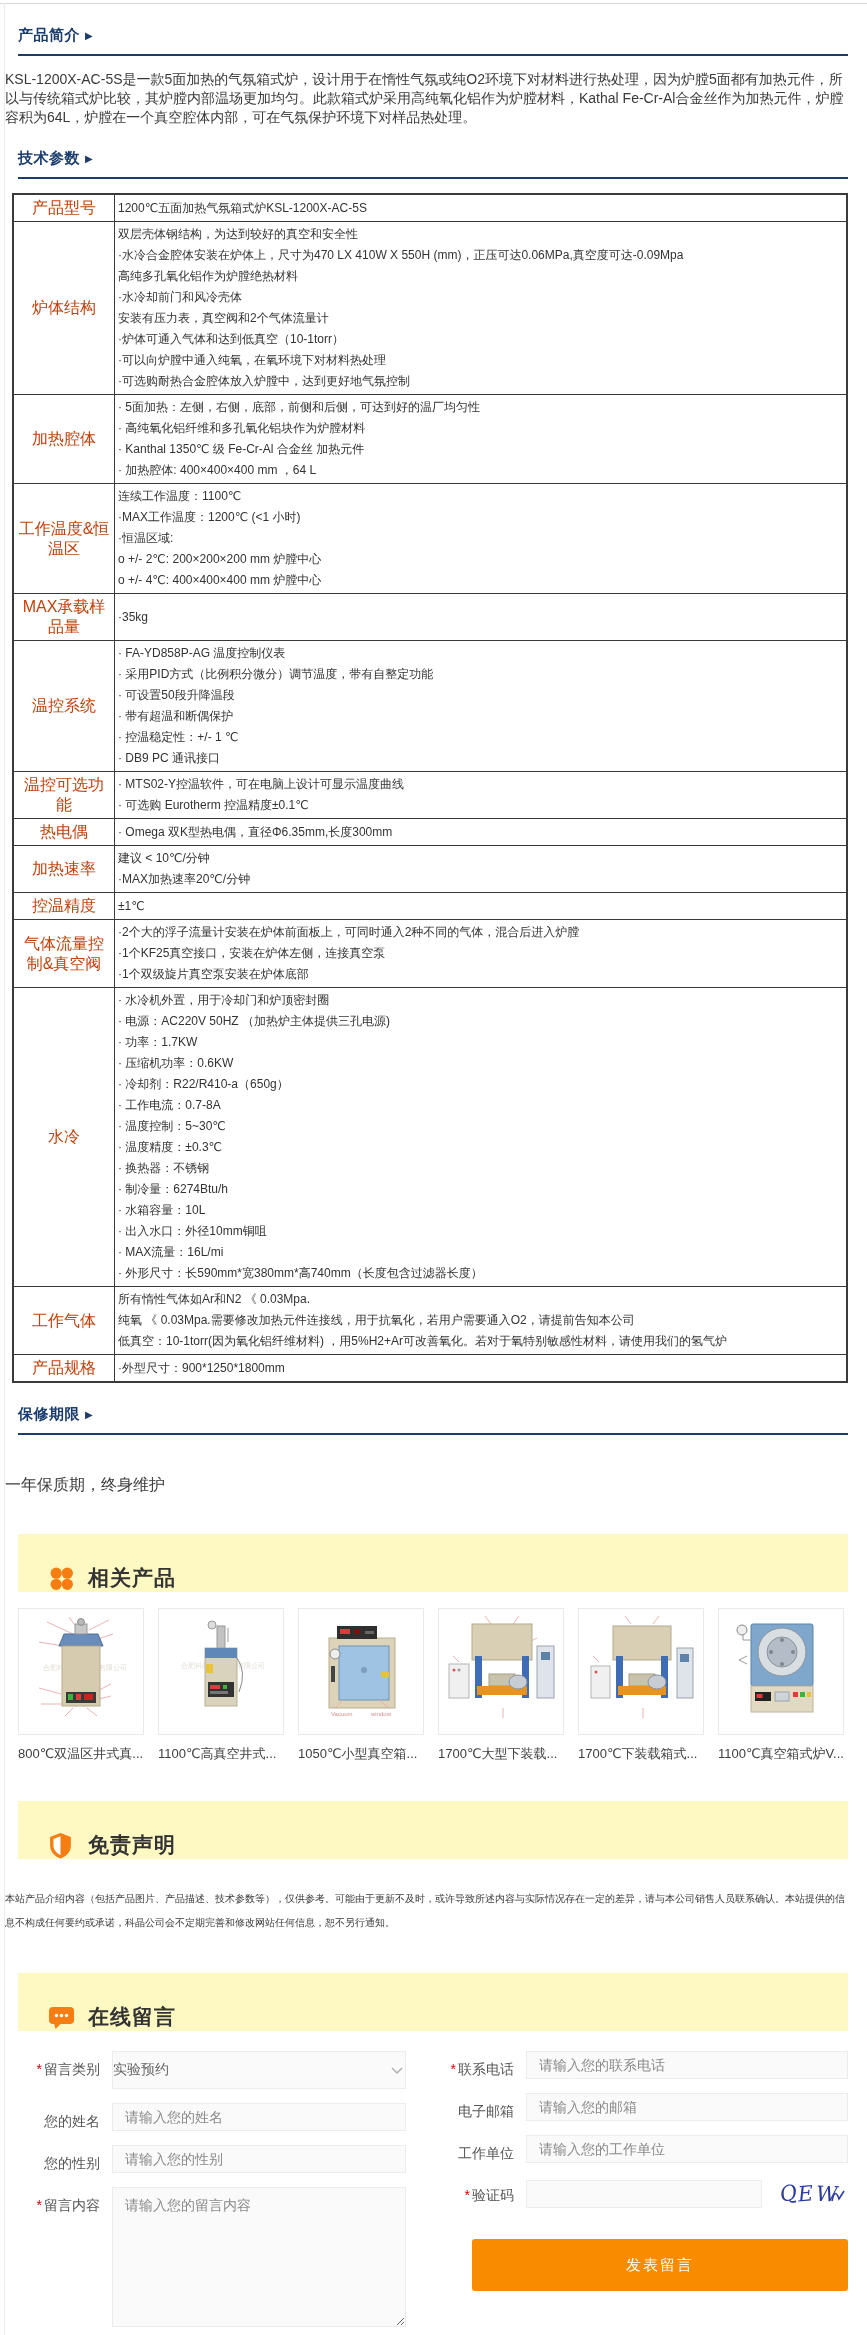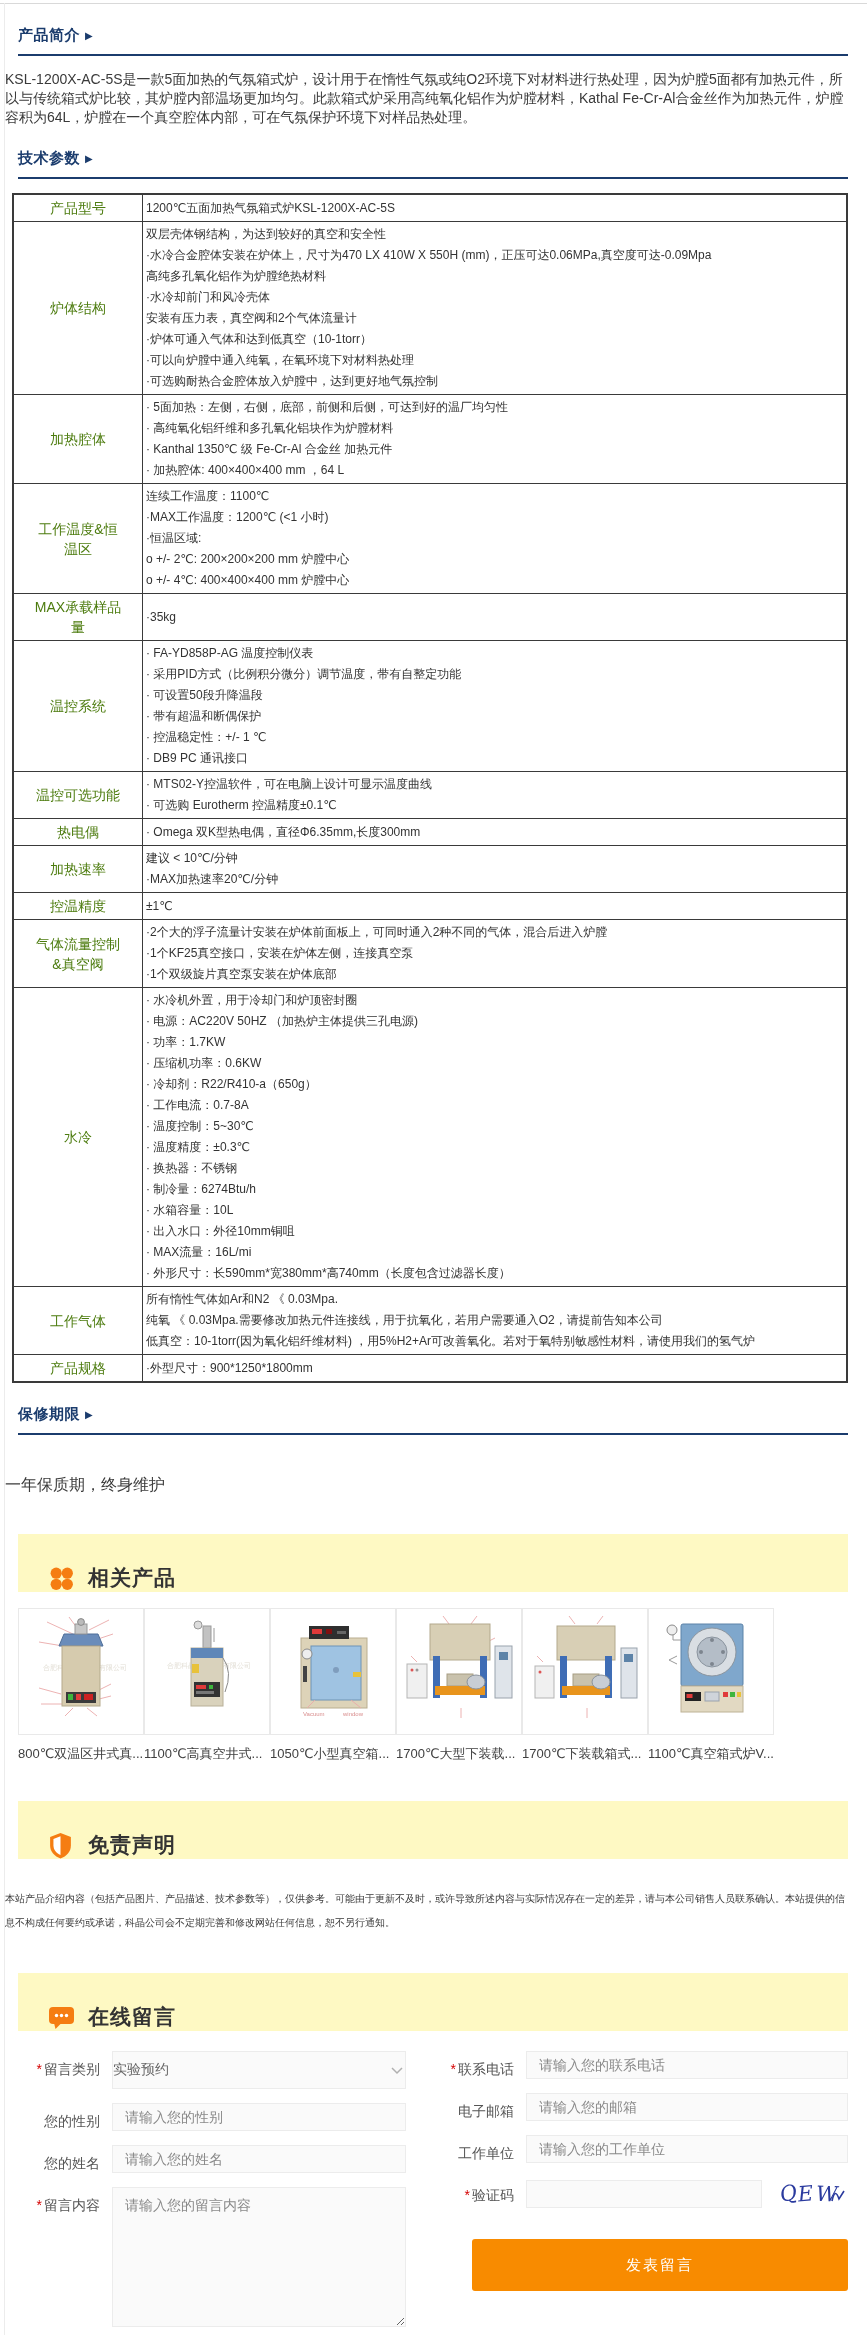--- a/index.html
+++ b/index.html
@@ -14,33 +14,33 @@
   
   .sec-h{margin:22px 0 0 0;font-size:15px;font-weight:bold;color:#1b3c6d;letter-spacing:.5px;}
   .sec-h .tri{font-size:10px;margin-left:5px;vertical-align:1px;}
   .sec-rule{border-bottom:2px solid #1b3c6d;margin-top:9px;}
 
   .intro-p{margin:14px 0 0 -13px;font-size:14px;line-height:19px;color:#3a3a3a;}
 
   
   table.specs{border-collapse:collapse;margin:14px 0 0 -6px;width:836px;border:2px solid #3a3a3a;table-layout:fixed;}
   table.specs th,table.specs td{border:1px solid #3a3a3a;vertical-align:middle;}
-  table.specs th{width:92px;font-weight:normal;font-size:14px;text-align:center;padding:3px 18px;line-height:20px;color:#4d7c0f;}
+  table.specs th{width:92px;font-weight:normal;font-size:16px;text-align:center;padding:3px 4px;line-height:20px;color:#c2410c;}
   table.specs td{padding:2px 6px 2px 3px;}
   table.specs td .ln{font-size:12px;line-height:21px;white-space:nowrap;overflow:hidden;color:#333;}
 
   .warranty-p{margin:40px 0 0 -13px;font-size:16px;color:#3a3a3a;}
 
   
   .band{height:58px;background:#fef9c3;margin-top:38px;display:flex;align-items:flex-end;padding-left:30px;}
   .band .bicon{width:27px;height:27px;flex:none;display:flex;align-items:center;}
   .band .btitle{font-size:21px;font-weight:bold;color:#333;margin-left:13px;letter-spacing:1px;}
 
   
-  .cards{display:flex;margin-top:16px;}
+  .cards{display:flex;gap:14px;margin-top:16px;}
   .card{width:126px;cursor:pointer;}
   .thumb{height:127px;border:1px solid #e9e9e9;background:#fff;display:flex;align-items:center;justify-content:center;box-sizing:border-box;}
   .cname{margin-top:10px;font-size:13px;color:#404040;white-space:nowrap;overflow:hidden;}
 
   .disc-p{margin:28px 0 0 -13px;font-size:10px;line-height:24px;color:#3a3a3a;}
 
   
   .form-grid{display:grid;grid-template-columns:1fr 1fr;column-gap:26px;margin-top:20px;}
   .form-row{display:flex;margin-bottom:14px;}
   .form-label{width:82px;flex:none;text-align:right;font-size:14px;color:#555;padding-top:10px;}
@@ -399,26 +399,26 @@
           <div class="fwrap">
             <div class="selectbox">
               <span class="selval">实验预约</span>
               <svg width="16" height="16" viewBox="0 0 16 16">
                 <path d="M3 6l5 5 5-5" stroke="#b0b0b0" stroke-width="1.5" fill="none"></path>
               </svg>
             </div>
           </div>
         </div>
         <div class="form-row">
+          <div class="form-label">您的姓名</div>
+          <div class="fwrap"><input class="tb" placeholder="请输入您的姓名" style=""></div>
+        </div>
+        <div class="form-row">
           <div class="form-label">您的性别</div>
           <div class="fwrap"><input class="tb" placeholder="请输入您的性别" style=""></div>
-        </div>
-        <div class="form-row">
-          <div class="form-label">您的姓名</div>
-          <div class="fwrap"><input class="tb" placeholder="请输入您的姓名" style=""></div>
         </div>
         <div class="form-row">
           <div class="form-label"><span class="req">*</span>留言内容</div>
           <div class="fwrap"><textarea class="tb-area" placeholder="请输入您的留言内容" style=""></textarea></div>
         </div>
       </div>
     <div class="fcol" id="fcol-right">
         <div class="form-row">
           <div class="form-label"><span class="req">*</span>联系电话</div>
           <div class="fwrap"><input class="tb" placeholder="请输入您的联系电话" style=""></div>

